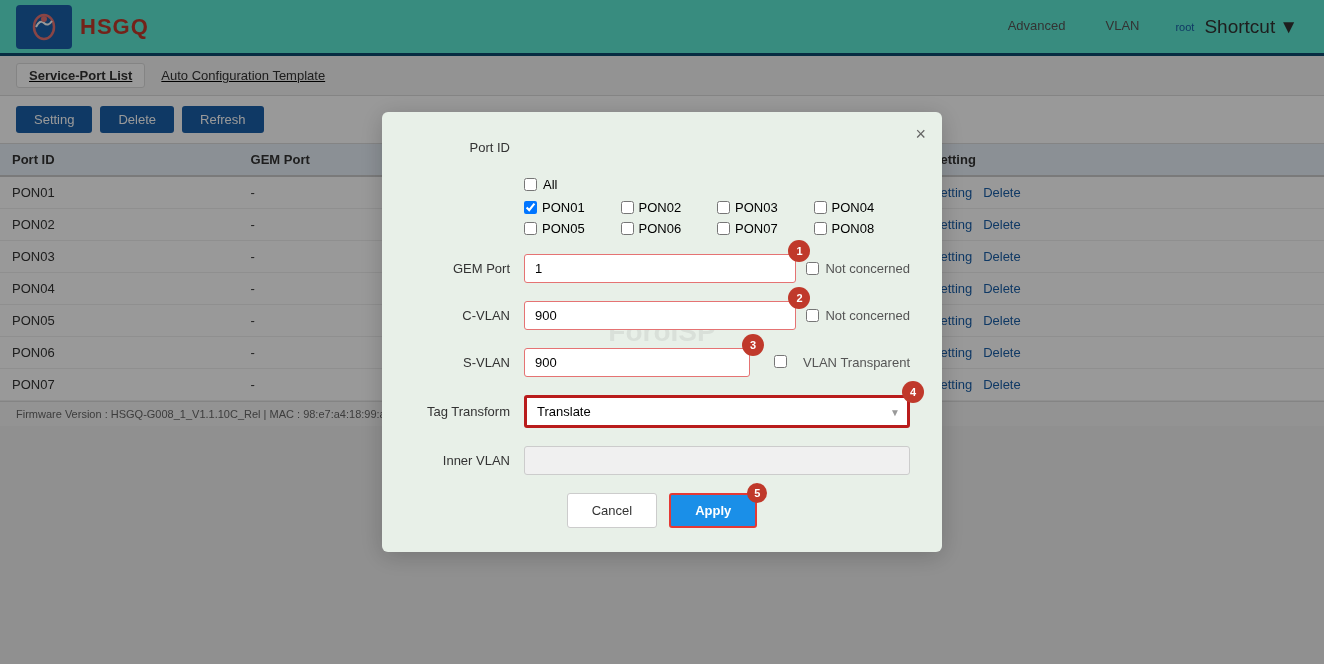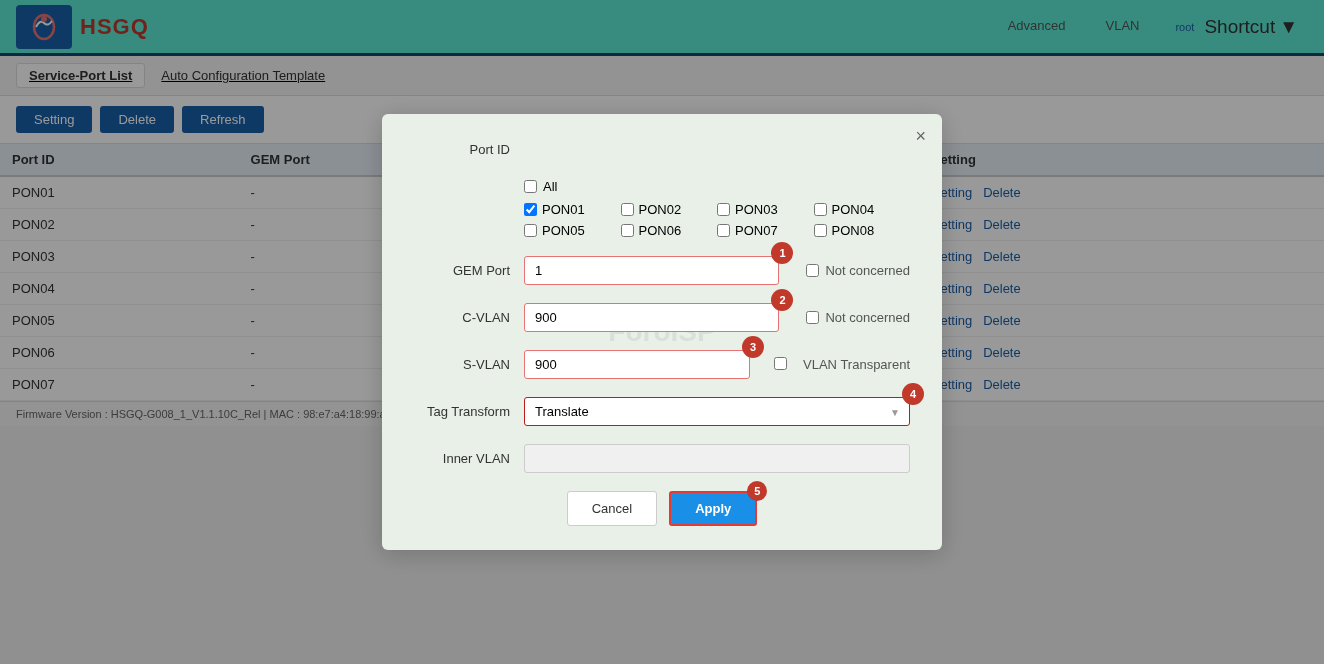--- a/index.html
+++ b/index.html
@@ -64,24 +64,24 @@
     input[type="checkbox"] { cursor: pointer; }
 
     .input-with-badge { position: relative; }
     .badge-num {
       position: absolute; top: -14px; right: -14px;
       background: #c0392b; color: #fff; border-radius: 50%;
       width: 22px; height: 22px; display: flex; align-items: center; justify-content: center;
       font-size: 11px; font-weight: bold; z-index: 10;
     }
 
-    .not-concerned { display: flex; align-items: center; gap: 6px; font-size: 13px; color: #555; margin-left: 27px; }
+    .not-concerned { display: flex; align-items: center; gap: 6px; font-size: 13px; color: #555; margin-left: 10px; }
 
     .select-wrap { position: relative; }
-    .select-wrap select { width: 100%; padding: 6px 10px; border: 1px solid #b91c1c; border-radius: 3px; font-size: 13px; background: #fff; appearance: none; cursor: pointer; outline: none; }
+    .select-wrap select { width: 100%; padding: 6px 10px; border: 3px solid #b91c1c; border-radius: 3px; font-size: 13px; background: #fff; appearance: none; cursor: pointer; outline: none; }
     .select-wrap::after { content: '▼'; position: absolute; right: 10px; top: 50%; transform: translateY(-50%); font-size: 10px; color: #999; pointer-events: none; }
 
     .modal-footer { display: flex; justify-content: center; gap: 12px; margin-top: 10px; }
     .btn-cancel { background: #fff; color: #333; border: 1px solid #ccc; padding: 8px 24px; border-radius: 3px; cursor: pointer; font-size: 13px; }
     .btn-apply { background: #1a8fe8; color: #fff; border: 2px solid #e53935; padding: 8px 24px; border-radius: 3px; cursor: pointer; font-size: 13px; font-weight: bold; position: relative; }
 
     .badge-5 { position: absolute; top: -12px; right: -12px; background: #c0392b; color: #fff; border-radius: 50%; width: 20px; height: 20px; display: flex; align-items: center; justify-content: center; font-size: 11px; font-weight: bold; }
 
     .vlan-transparent { display: flex; align-items: flex-start; gap: 16px; font-size: 13px; color: #555; margin-left: 24px; }
 

